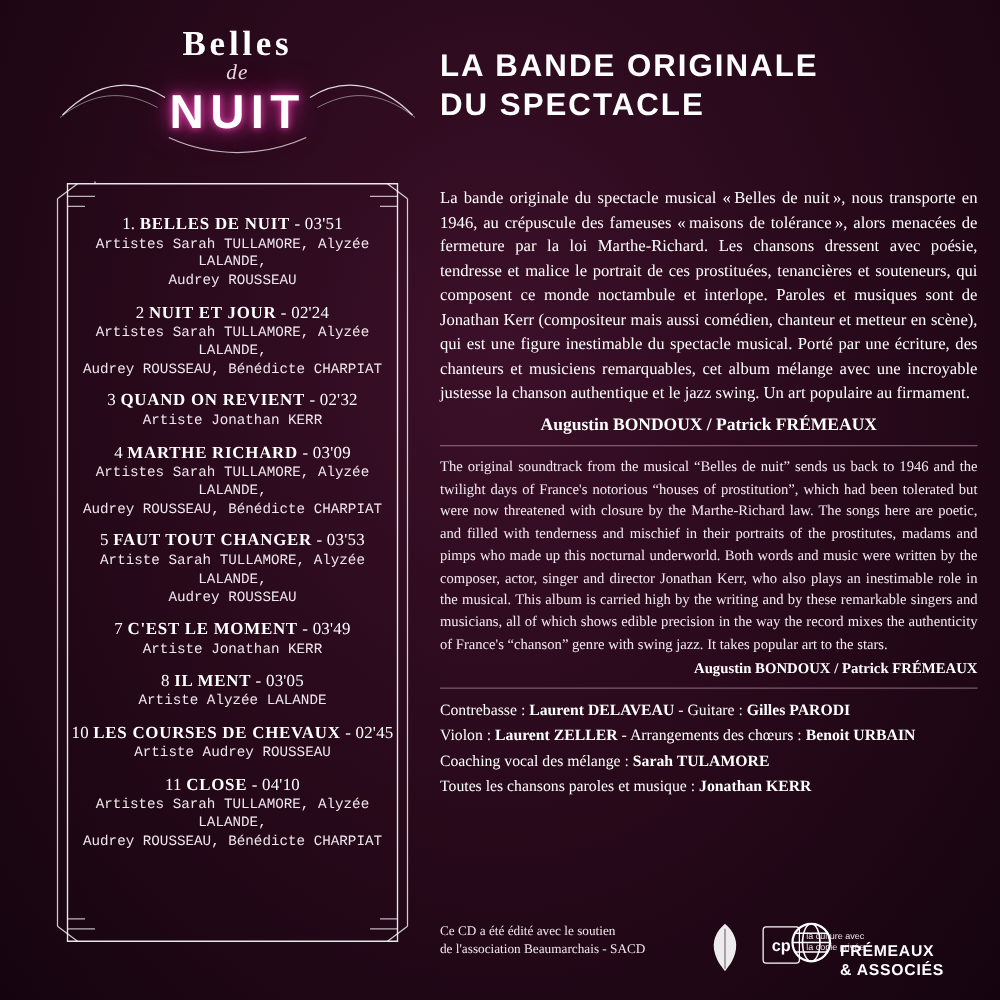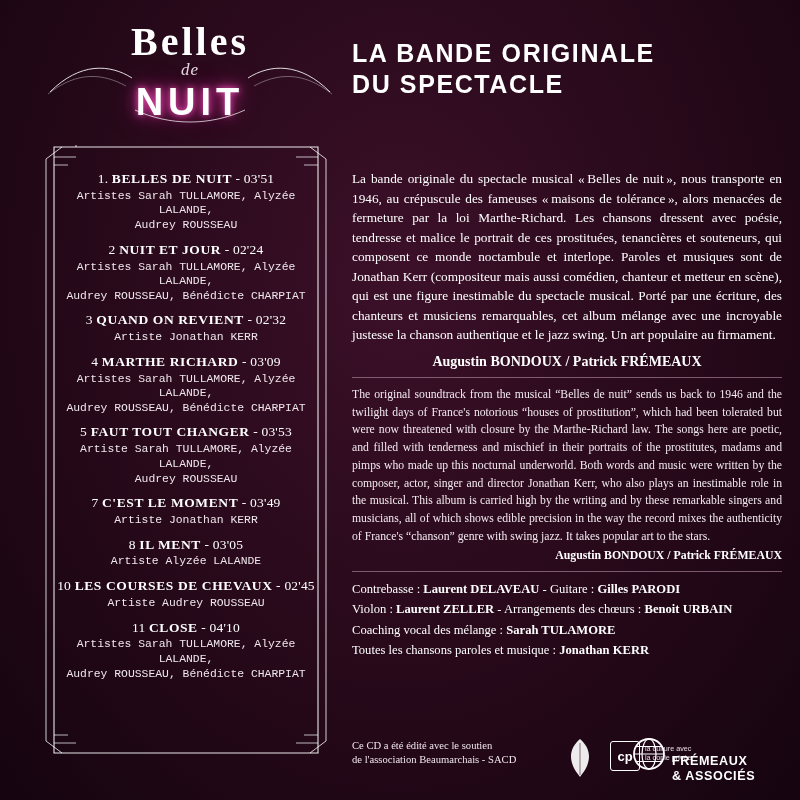--- a/index.html
+++ b/index.html
@@ -9,21 +9,21 @@
     background:radial-gradient(ellipse at 50% 35%, #3c1029 0%, #2a0a1c 45%, #1d0614 80%, #150410 100%);
     font-family:"Liberation Serif", serif;
     color:#ffffff;
   }
   .page{position:relative;width:800px;height:800px;box-sizing:border-box;}
 
   
   .logo{position:absolute;left:40px;top:22px;width:300px;height:110px;text-align:center;}
   .logo .belles{
     font-family:"Liberation Serif", serif;
-    font-size:40px;letter-spacing:3px;font-weight:bold;
+    font-size:28px;letter-spacing:3px;font-weight:bold;
     color:#ffffff;line-height:1;
   }
   .logo .de{
     font-family:"Liberation Serif", serif;
     font-style:italic;font-size:17px;color:#e9dfe6;margin-top:-2px;letter-spacing:1px;
   }
   .logo .nuit{
     font-family:"Liberation Sans", sans-serif;
     font-weight:bold;font-size:38px;letter-spacing:5px;
     color:#ffffff;
@@ -57,21 +57,21 @@
   .track .tdur{font-weight:normal;}
   .track .artists{
     font-family:Liberation Mono, monospace;
     font-size:11.4px;color:#efe6ec;line-height:1.28;margin-top:1px;
   }
 
   
   .right{position:absolute;left:352px;top:148px;width:430px;}
   .fr-text{
     font-family:"Liberation Serif", serif;
-    font-size:13.3px;line-height:1.47;text-align:justify;color:#ffffff;margin-top:21px;
+    font-size:13.3px;line-height:1.47;text-align:justify;color:#ffffff;
   }
   .sig{
     text-align:center;font-weight:bold;font-size:14px;margin-top:9px;margin-bottom:7px;
     font-family:"Liberation Serif", serif;
   }
   .rule{height:1px;background:#c59ab5;opacity:.55;margin:6px 0 8px;}
   .en-text{
     font-family:"Liberation Serif", serif;
     font-size:11.7px;line-height:1.52;text-align:justify;color:#f2e9ef;
   }

